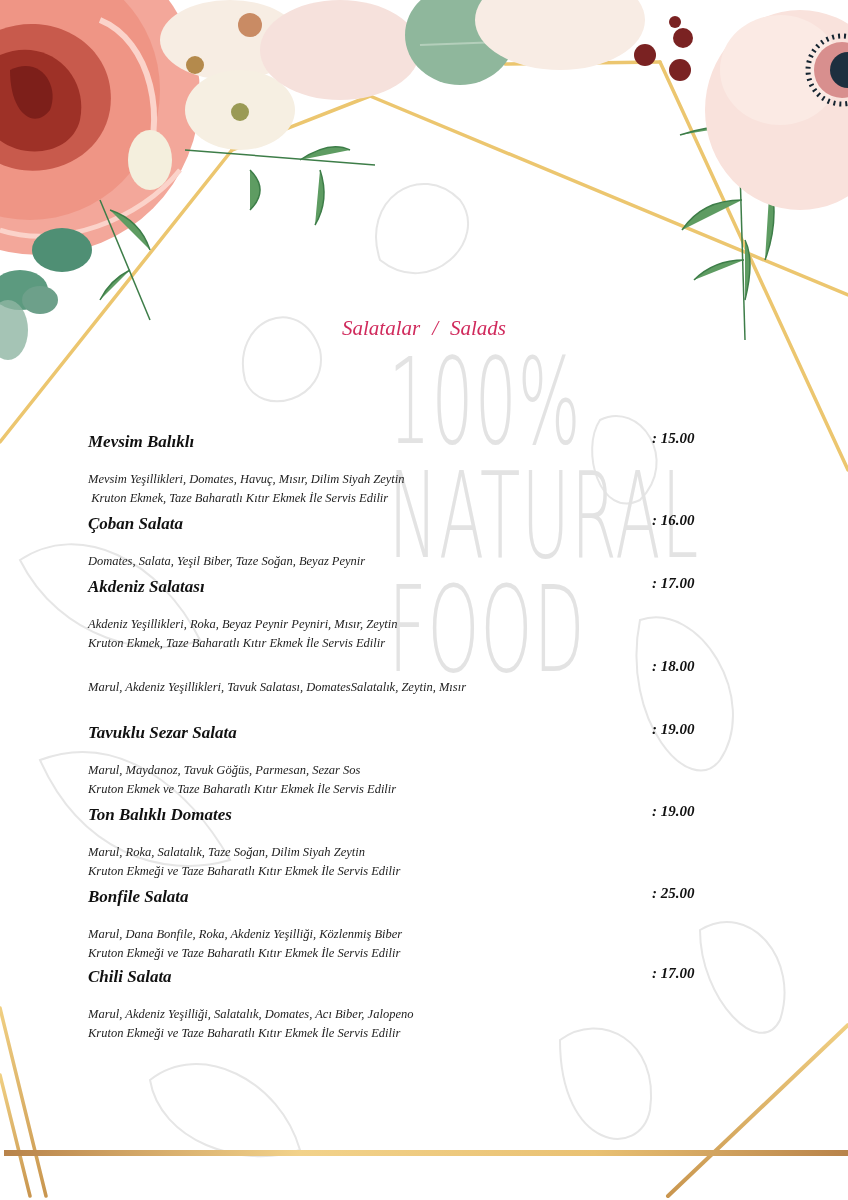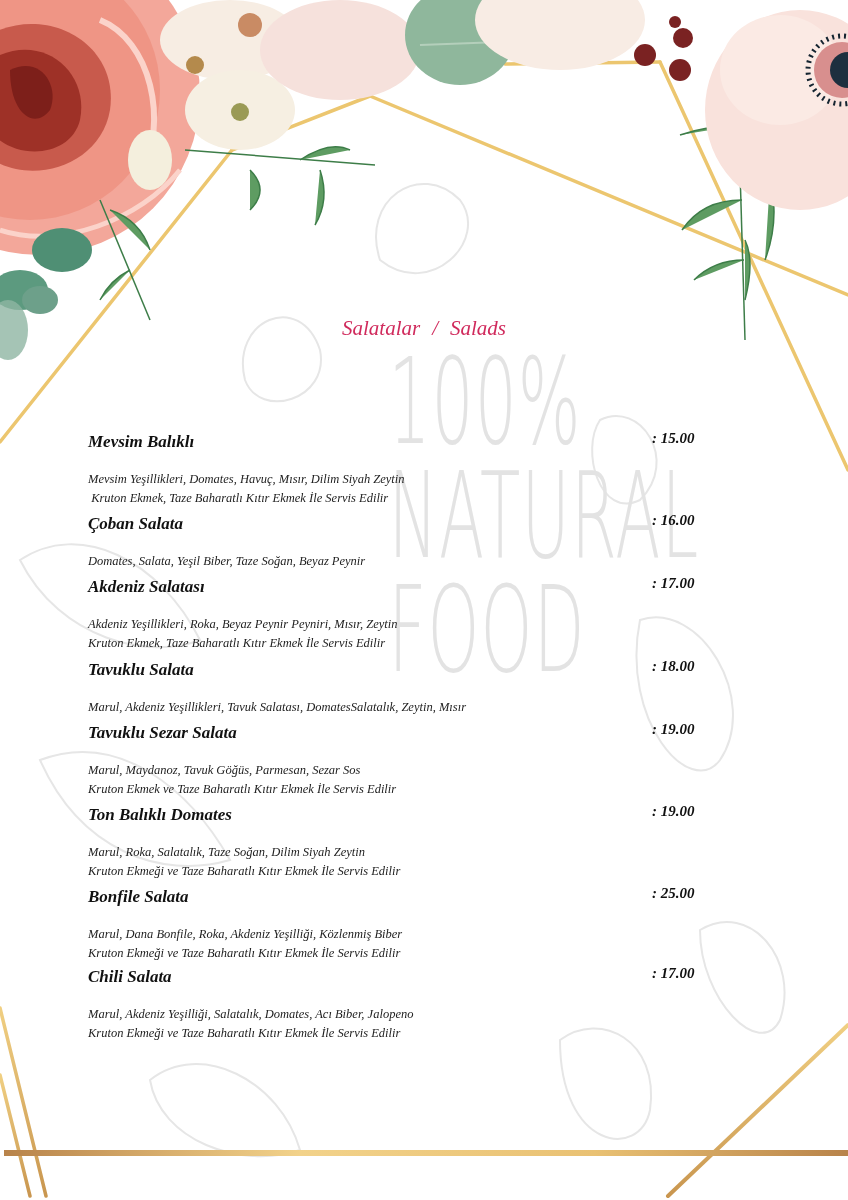--- a/index.html
+++ b/index.html
@@ -184,21 +184,20 @@
   <div class="item" style="top:577px">
     <div class="name">Akdeniz Salatası</div>
     <div class="desc">
       <div>Akdeniz Yeşillikleri, Roka, Beyaz Peynir Peyniri, Mısır, Zeytin</div>
       <div>Kruton Ekmek, Taze Baharatlı Kıtır Ekmek İle Servis Edilir</div>
     </div>
     <div class="price">: 17.00</div>
   </div>
 
   <div class="item" style="top:660px">
-    <div class="name">Tavuklu Salata</div>
     <div class="desc">
       <div>Marul, Akdeniz Yeşillikleri, Tavuk Salatası, DomatesSalatalık, Zeytin, Mısır</div>
     </div>
     <div class="price">: 18.00</div>
   </div>
 
   <div class="item" style="top:723px">
     <div class="name">Tavuklu Sezar Salata</div>
     <div class="desc">
       <div>Marul, Maydanoz, Tavuk Göğüs, Parmesan, Sezar Sos</div>

